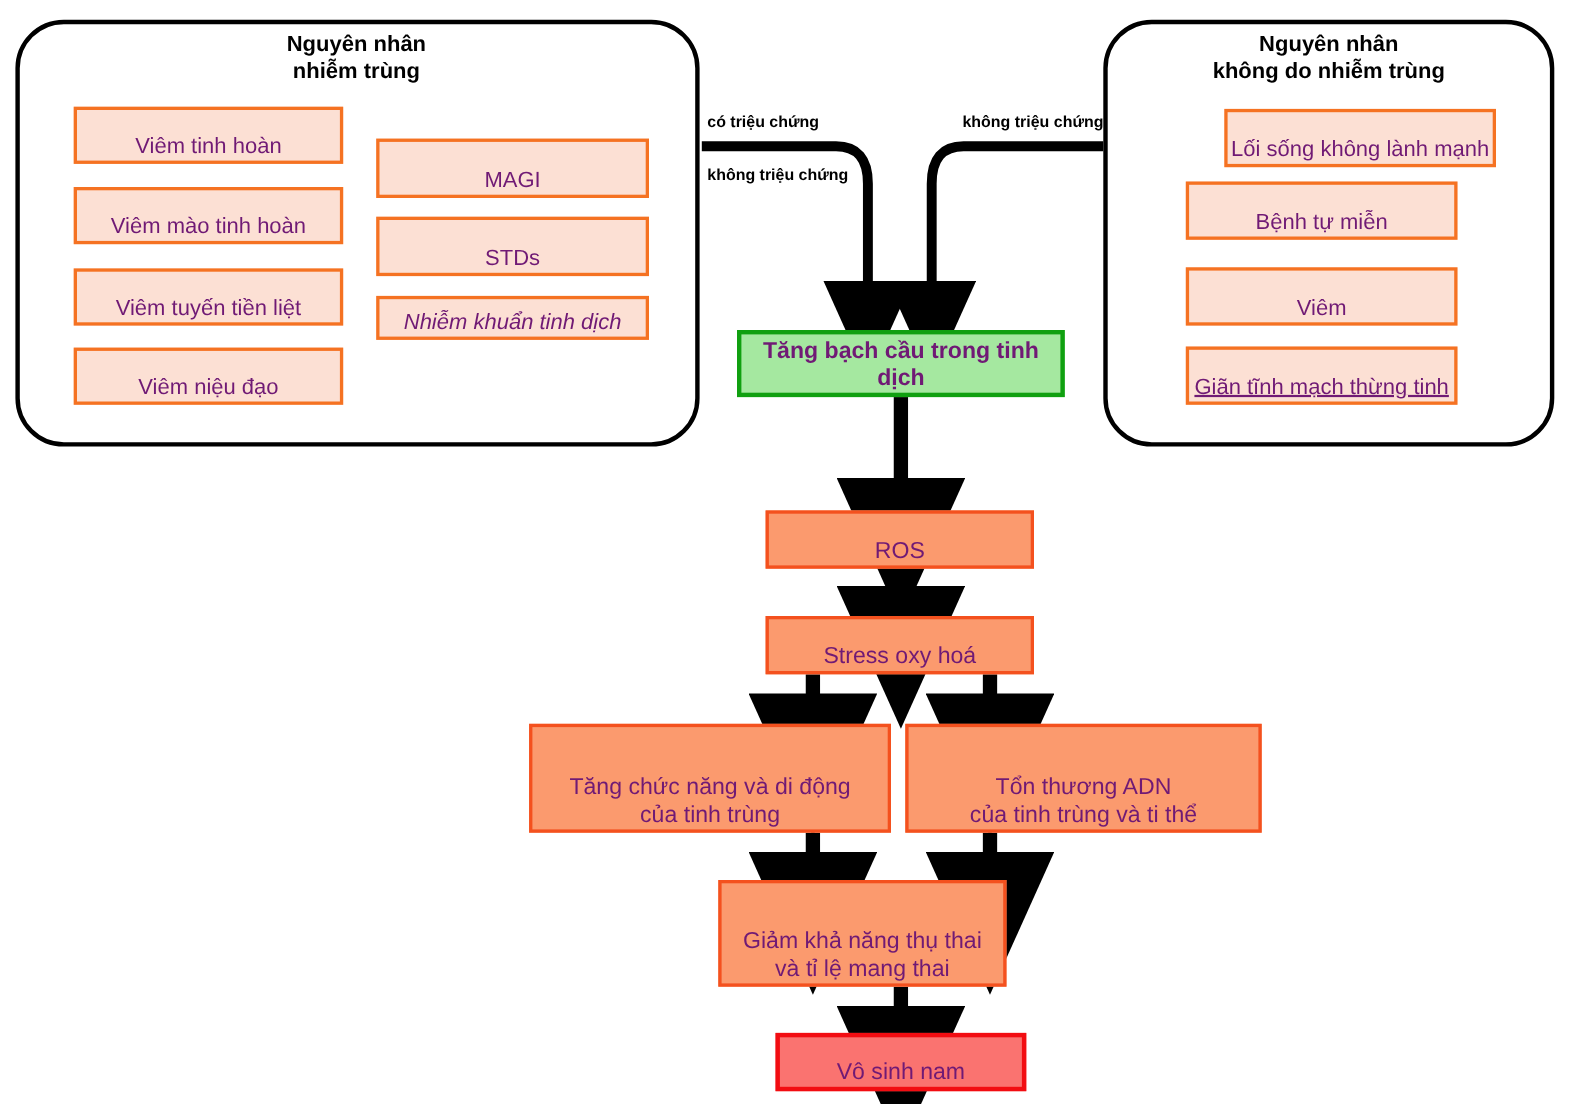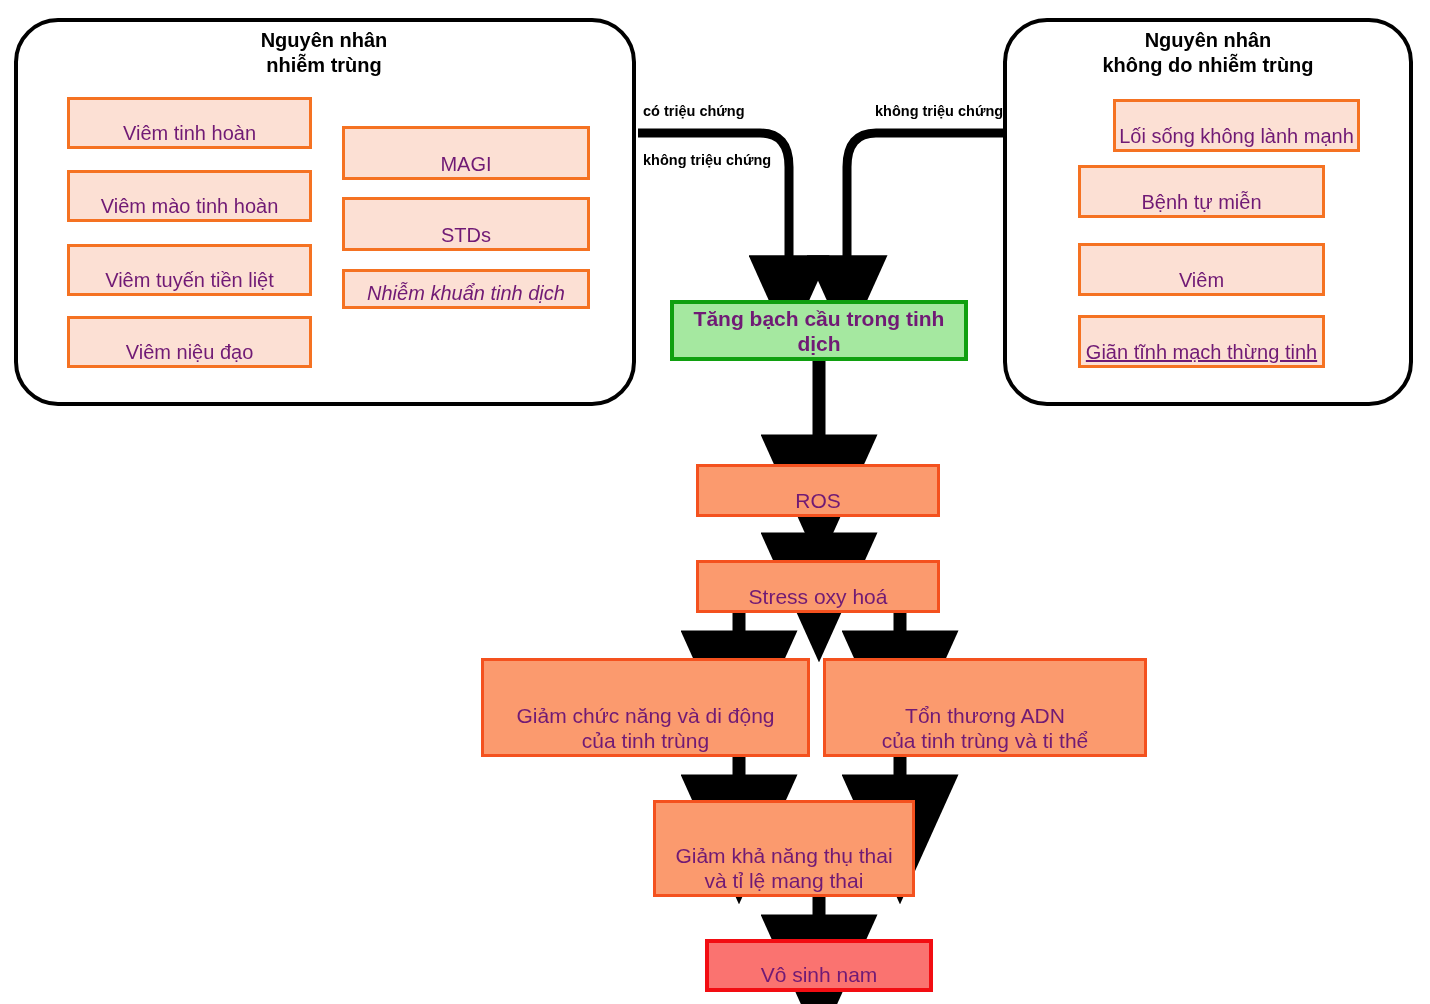--- a/index.html
+++ b/index.html
@@ -167,21 +167,21 @@
 
   <div class="node proc" style="left:696px; top:464px; width:244px; height:53px;">
     <span>ROS</span>
   </div>
 
   <div class="node proc" style="left:696px; top:560px; width:244px; height:53px;">
     <span>Stress oxy hoá</span>
   </div>
 
   <div class="node proc" style="left:481px; top:658px; width:329px; height:99px; white-space:pre-line;">
-    <span style="white-space:pre-line;">Giảm chức năng và di động
+    <span style="white-space:pre-line;">Tăng chức năng và di động
 của tinh trùng</span>
   </div>
 
   <div class="node proc" style="left:823px; top:658px; width:324px; height:99px; white-space:pre-line;">
     <span style="white-space:pre-line;">Tổn thương ADN
 của tinh trùng và ti thể</span>
   </div>
 
   <div class="node proc" style="left:653px; top:800px; width:262px; height:97px; white-space:pre-line;">
     <span style="white-space:pre-line;">Giảm khả năng thụ thai

